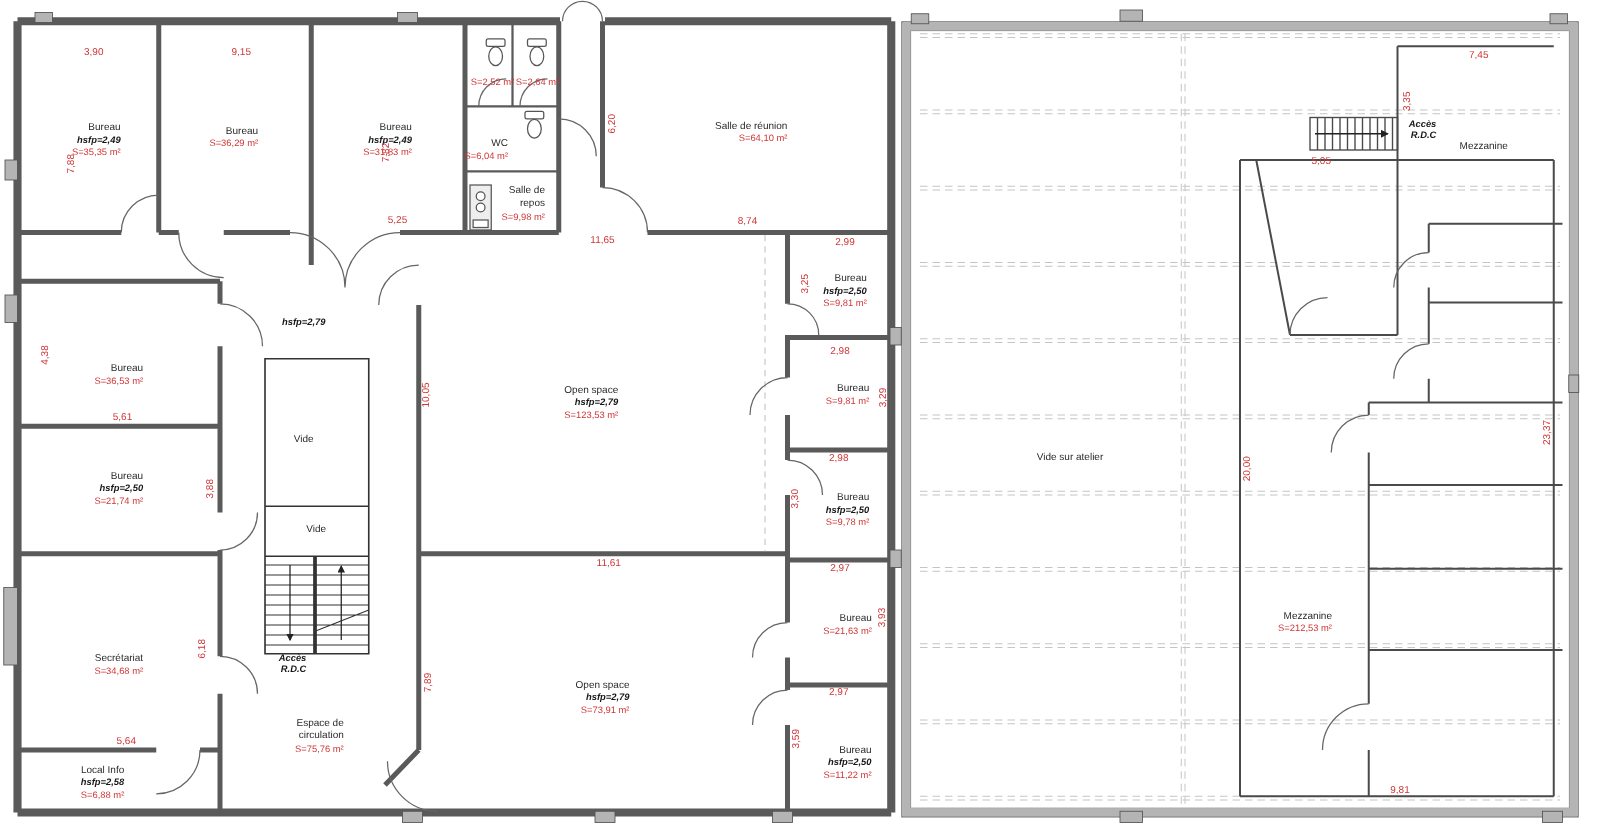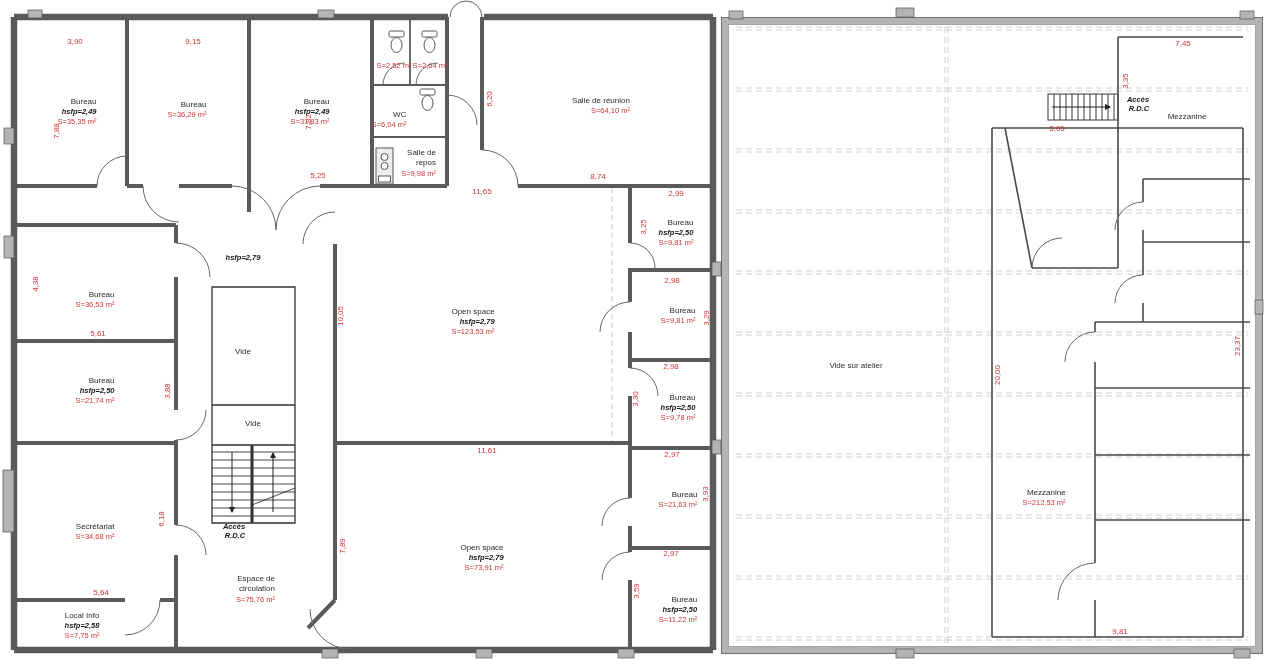--- a/index.html
+++ b/index.html
@@ -195,21 +195,21 @@
   <span class="hs">hsfp=2,50</span>
   <span class="ar">S=21,74 m²</span>
 </div>
 <div class="lbl" style="left:95px;top:532px">
   <span class="nm">Secrétariat</span>
   <span class="ar">S=34,68 m²</span>
 </div>
 <div class="lbl" style="left:82px;top:626px">
   <span class="nm">Local Info</span>
   <span class="hs">hsfp=2,58</span>
-  <span class="ar">S=7,75 m²</span>
+  <span class="ar">S=6,88 m²</span>
 </div>
 <div class="lbl" style="left:243px;top:352px">
   <span class="nm">Vide</span>
 </div>
 <div class="lbl" style="left:253px;top:424px">
   <span class="nm">Vide</span>
 </div>
 <div class="lbl wrap" style="left:247px;top:589px;width:56px">
   <span class="nm">Espace de circulation</span>
   <span class="ar">S=75,76 m²</span>

